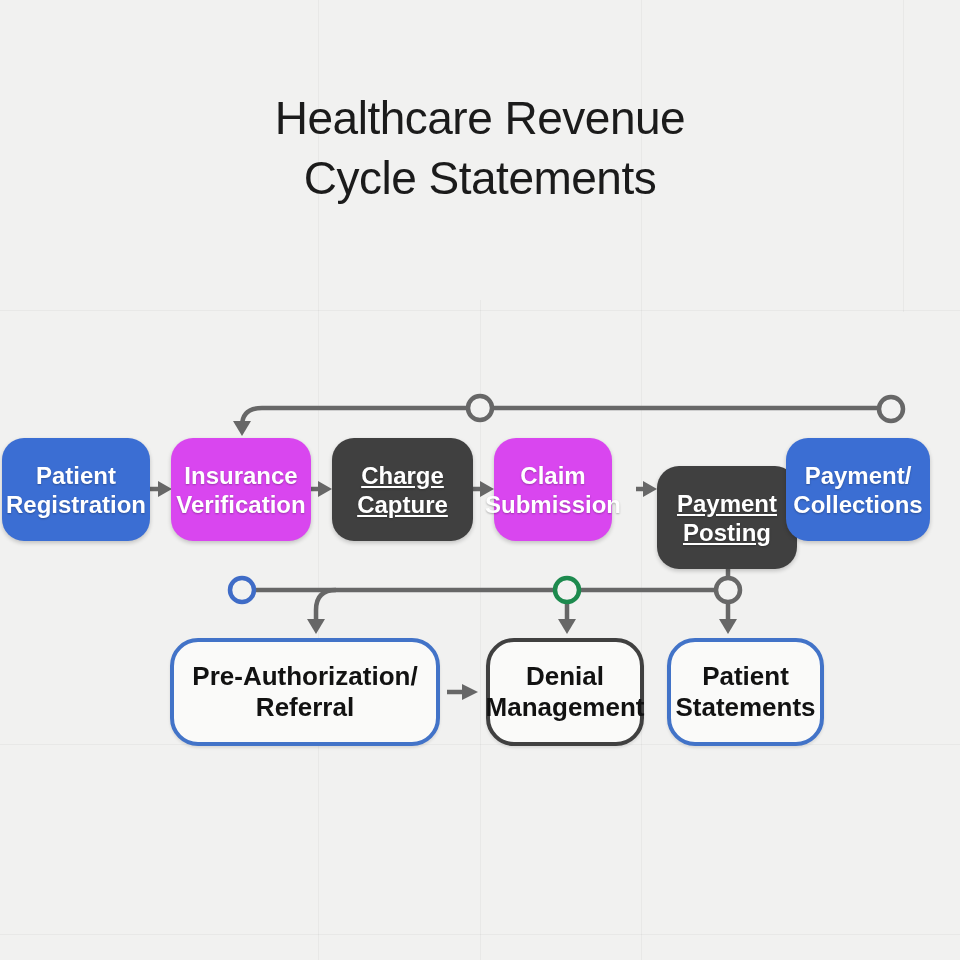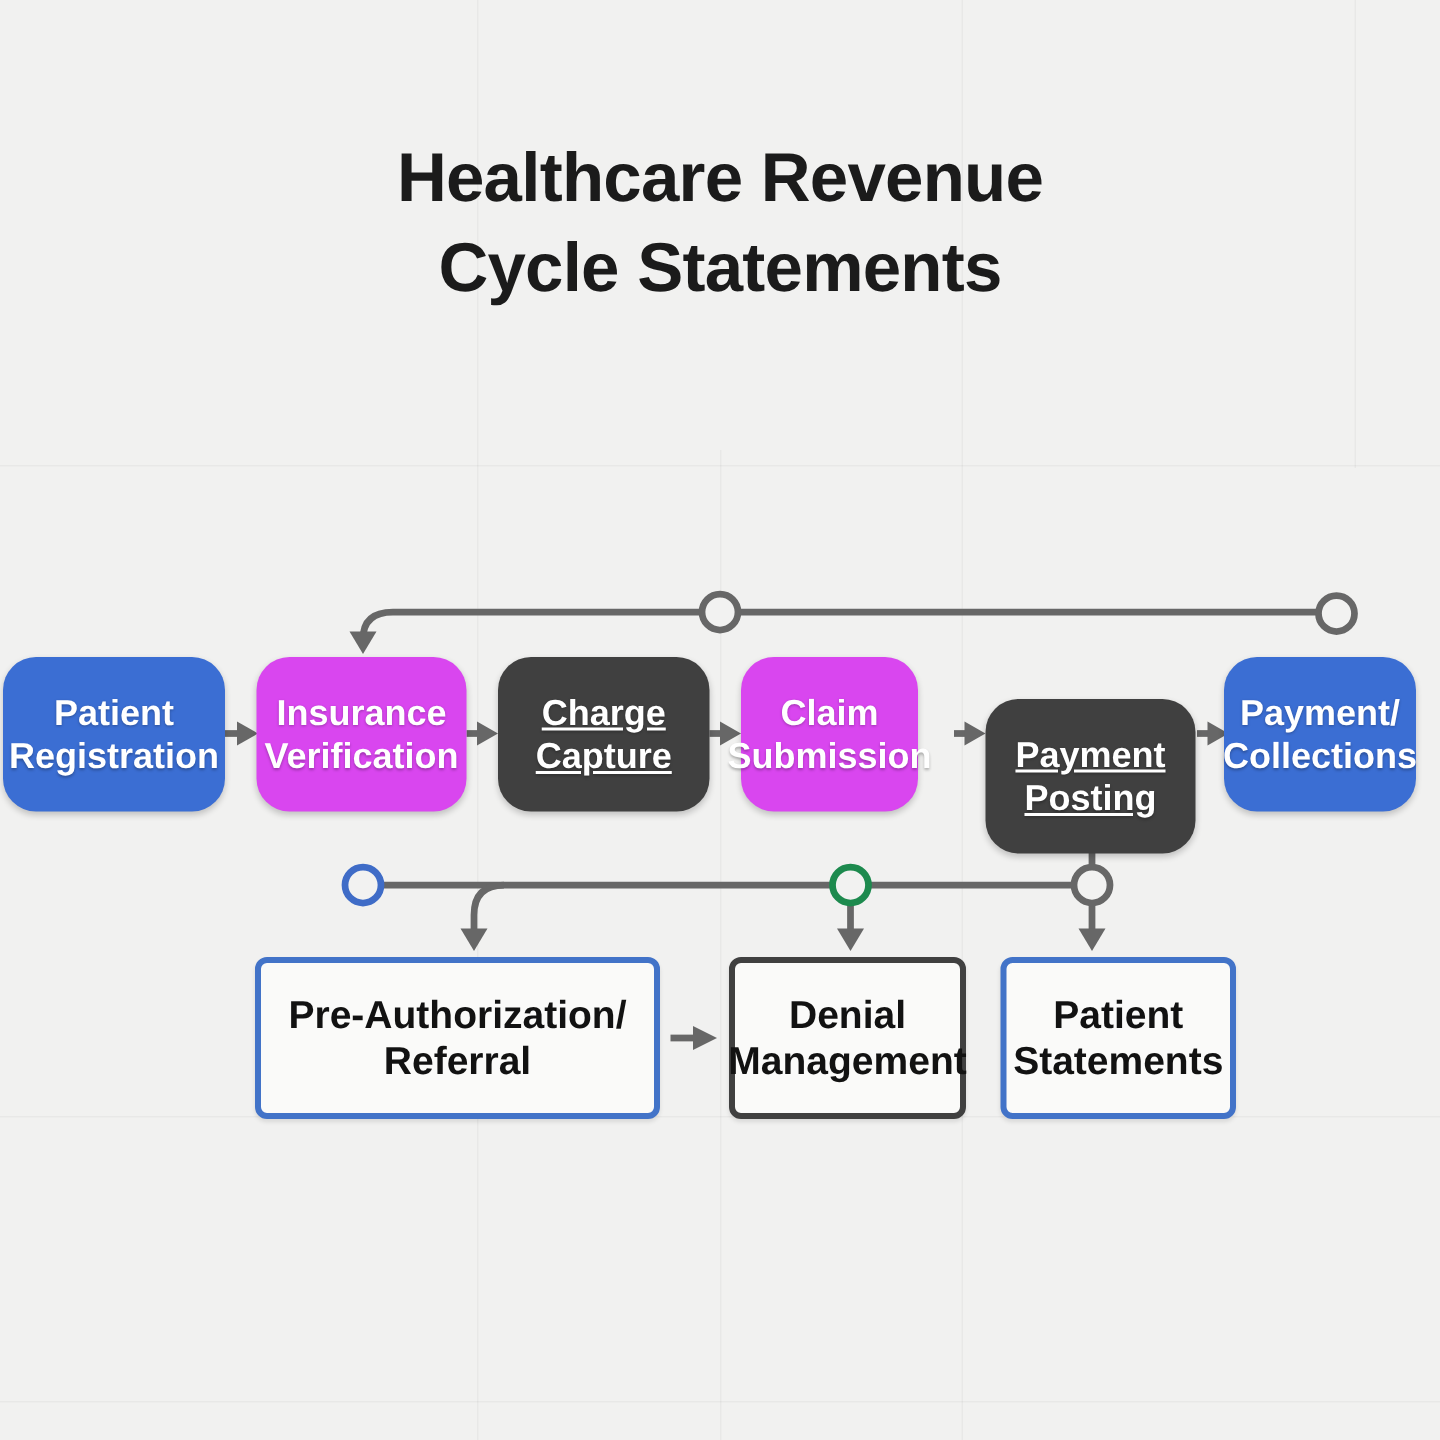--- a/index.html
+++ b/index.html
@@ -15,21 +15,21 @@
   
   .seam{position:absolute;background:rgba(0,0,0,0.035);}
   .seam.v{width:1px;top:0;height:960px;}
   .seam.h{height:1px;left:0;width:960px;}
 
   .title{
     position:absolute;
     left:180px;top:88px;width:600px;
     text-align:center;
     font-size:46px;line-height:60px;
-    font-weight:700;
+    font-weight:400;
     letter-spacing:-0.5px;
     color:#1b1b1b;
     margin:0;
   }
   .title span{display:block;}
 
   .node{
     position:absolute;
     display:flex;align-items:center;justify-content:center;
     text-align:center;
@@ -45,21 +45,21 @@
     text-shadow:0 1px 2px rgba(0,0,0,0.28);
     box-shadow:0 2px 4px rgba(0,0,0,0.20);
   }
   .main-node.blue{background:#3b6ed3;}
   .main-node.green{background:#d946ef;}
   .main-node.orange{background:#404040;text-decoration:underline;}
 
   .sub-node{
     top:638px;height:108px;
     background:#fafaf9;
-    border-radius:8px;
+    border-radius:28px;
     color:#121212;
     font-size:26px;line-height:31px;font-weight:600;
     box-shadow:0 2px 3px rgba(0,0,0,0.10);
   }
   .sub-node.blue-border{border:4px solid #4273c8;}
   .sub-node.green-border{border:4px solid #404040;}
 
   svg.connectors{position:absolute;left:0;top:0;pointer-events:none;}
   .stroke-gray{stroke:#676767;stroke-width:4.5;fill:none;}
   .head-gray{fill:#676767;stroke:none;}
@@ -156,21 +156,21 @@
 Capture</span>
   </div>
   <div class="node main-node green" style="left:494px;width:118px;">
     <span class="lbl">Claim
 Submission</span>
   </div>
   <div class="node main-node orange" style="left:657px;width:140px;margin-top:28px;">
     <span class="lbl">Payment
 Posting</span>
   </div>
-  <div class="node main-node blue" style="left:816px;width:128px;">
+  <div class="node main-node blue" style="left:786px;width:144px;">
     <span class="lbl">Payment/
 Collections</span>
   </div>
 
   <div class="node sub-node blue-border" style="left:170px;width:270px;">
     <span class="lbl">Pre-Authorization/
 Referral</span>
   </div>
   <div class="node sub-node green-border" style="left:486px;width:158px;">
     <span class="lbl">Denial

